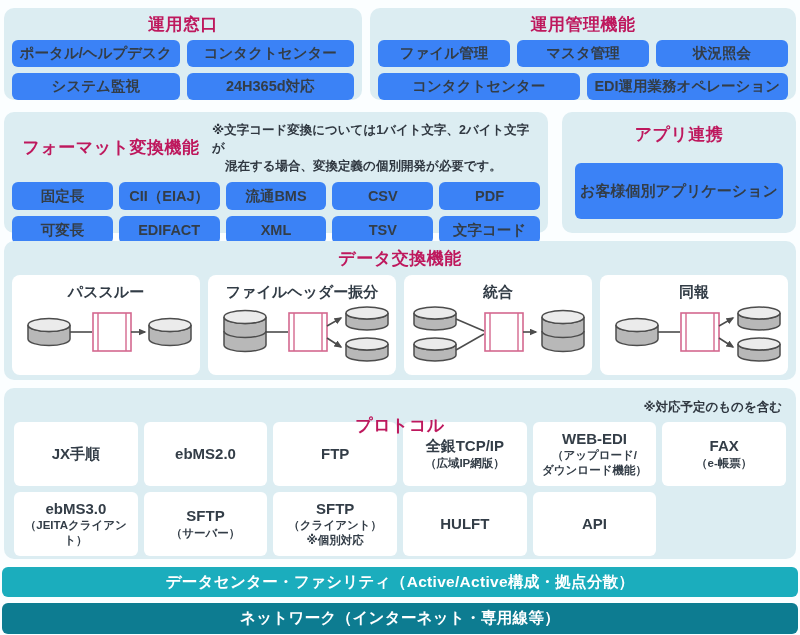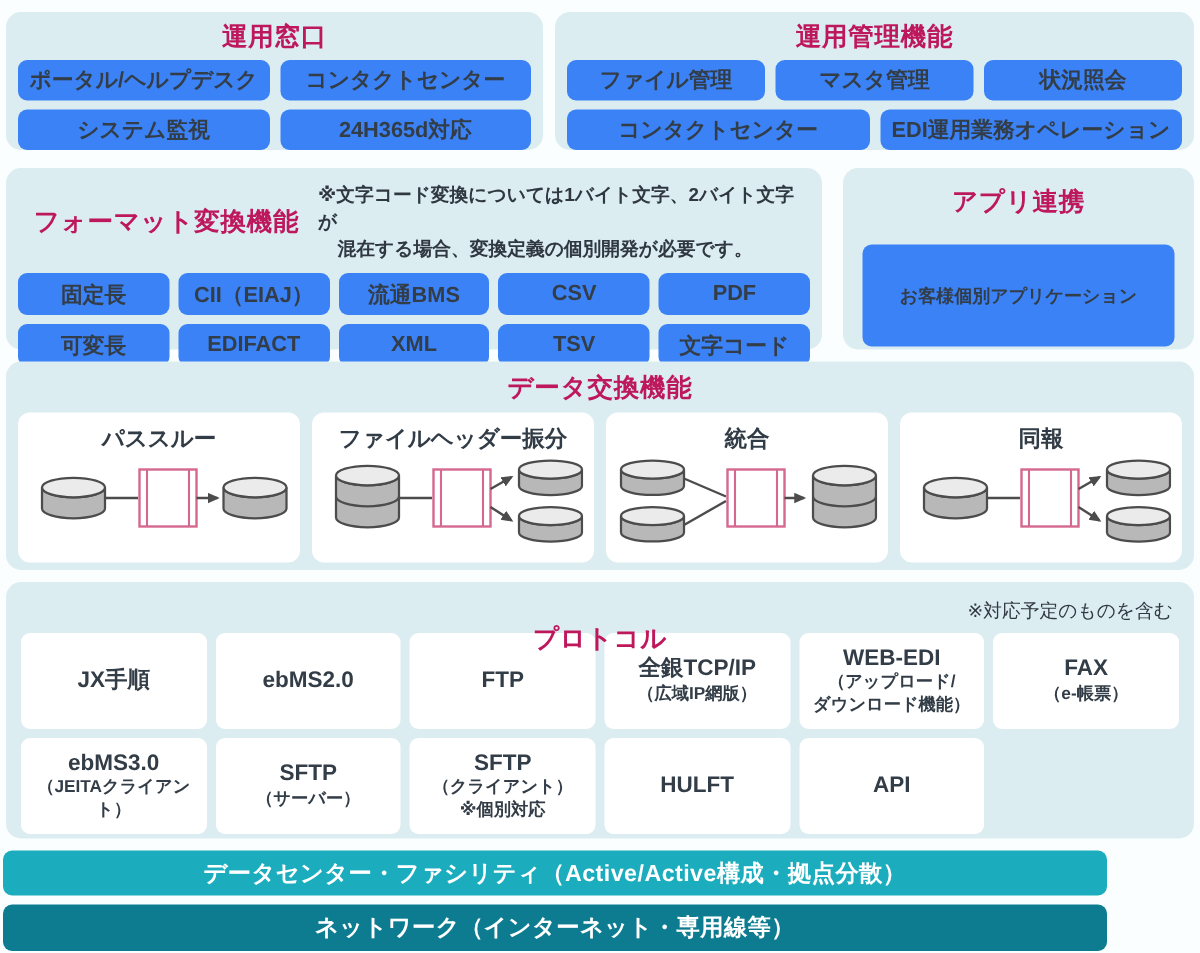--- a/index.html
+++ b/index.html
@@ -29,41 +29,41 @@
   .panel-format{left:4px;top:112px;width:544px;height:121px;}
   .format-head{display:flex;align-items:center;padding:9px 10px 0 16px;}
   .format-head .panel-heading{width:182px;flex:0 0 auto;text-align:center;}
   .format-note{margin-left:10px;color:#2f3740;font-size:12.5px;font-weight:bold;line-height:1.45;}
   .format-note .line2{padding-left:13px;}
   .grid5{display:grid;grid-template-columns:repeat(5,1fr);gap:6px;padding:7px 8px 0 8px;}
   .grid5 .chip{height:28px;}
   
   .panel-app{left:562px;top:112px;width:234px;height:121px;}
   .panel-app .panel-heading{margin-top:12px;}
-  .app-chip{height:68px;margin:17px 13px 0 13px;font-size:12px;}
+  .app-chip{height:56px;margin:17px 13px 0 13px;font-size:15px;}
   
   .panel-exchange{left:4px;top:241px;width:792px;height:139px;}
   .panel-exchange .panel-heading{margin-top:7px;}
   .grid4{display:grid;grid-template-columns:repeat(4,1fr);gap:8px;padding:5px 8px 0 8px;}
   .xcard{background:#fff;border-radius:8px;height:100px;display:flex;flex-direction:column;align-items:center;}
   .xcard-label{margin-top:8px;color:#323c46;font-weight:bold;font-size:15px;}
   .xcard svg{margin-top:3px;display:block;}
   
   .panel-protocol{left:4px;top:388px;width:792px;height:171px;}
   .proto-head{position:relative;height:32px;}
   .proto-head .panel-heading{padding-top:27px;}
-  .proto-note{position:absolute;right:14px;top:11px;color:#2f3740;font-size:12.5px;font-weight:normal;}
+  .proto-note{position:absolute;right:14px;top:11px;color:#2f3740;font-size:12.5px;font-weight:bold;}
   .grid6{display:grid;grid-template-columns:repeat(6,1fr);grid-auto-rows:64px;gap:6px;padding:2px 10px 0 10px;}
   .pchip{background:#fff;border-radius:6px;display:flex;flex-direction:column;align-items:center;justify-content:center;
          color:#333d47;text-align:center;}
   .pchip .p-label{font-weight:bold;font-size:15px;line-height:1.25;}
   .pchip .p-sub{font-size:11.5px;font-weight:bold;line-height:1.3;color:#333d47;}
   .p-sub:empty,.p-label:empty{display:none;}
   
-  .bar{position:absolute;left:2px;width:736px;border-radius:6px;color:#fff;font-weight:bold;
+  .bar{position:absolute;left:2px;width:796px;border-radius:6px;color:#fff;font-weight:bold;
        display:flex;align-items:center;justify-content:center;font-size:15.5px;letter-spacing:.3px;}
   .bar-facility{top:567px;height:30px;background:#1badbd;}
   .bar-network{top:603px;height:31px;background:#0d7c91;}
 </style>
 </head>
 <body>
 
 <div class="page">
 
   <div class="panel panel-ops">

